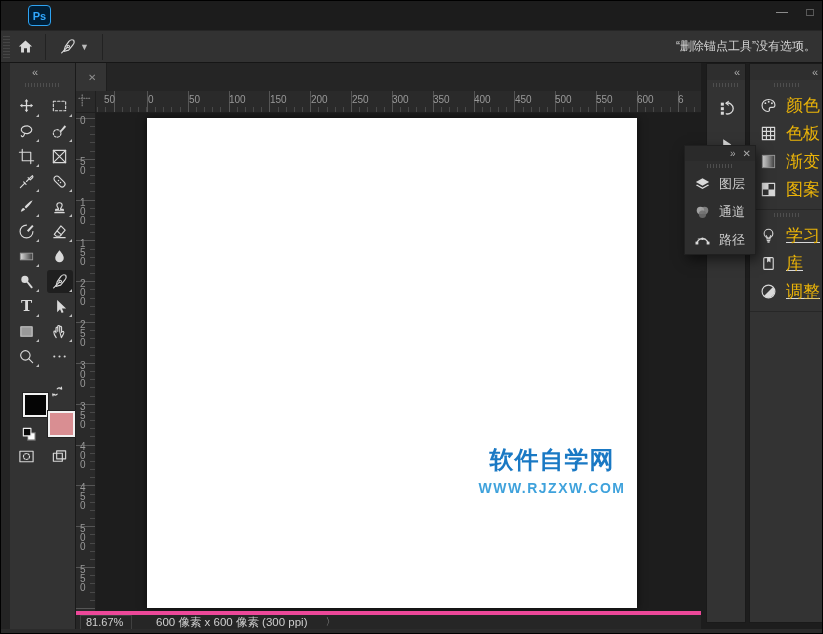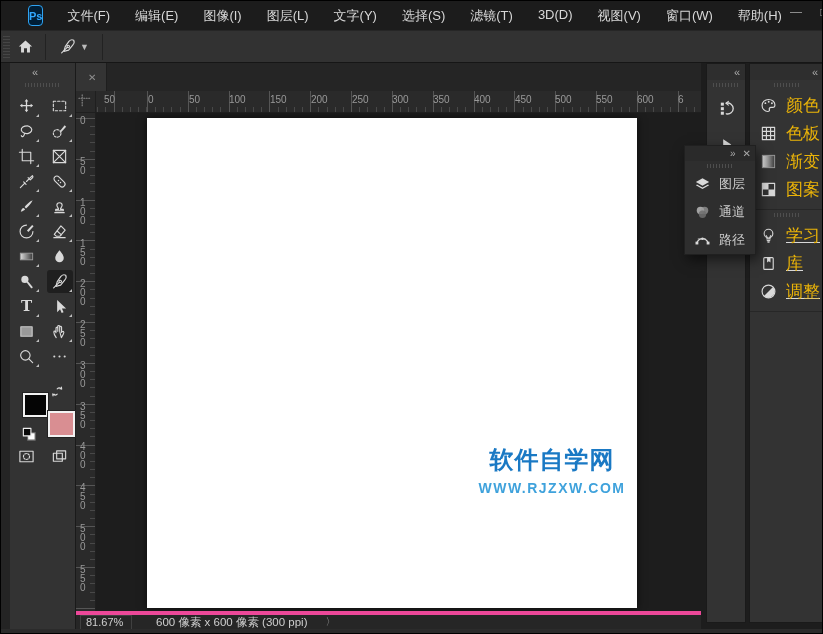--- a/index.html
+++ b/index.html
@@ -131,34 +131,20 @@
   .bottom-strip { position:absolute; left:0; top:628px; width:823px; height:6px; background:#2b2b2b; }
   svg { display:block; }
 </style>
 </head>
 <body>
 
 <div class="window">
 
   <div class="menubar">
     <div class="ps-logo">Ps</div>
-    <div class="menu-items">
-
-    <span class="menu-item">文件(F)</span>
-        <span class="menu-item">编辑(E)</span>
-        <span class="menu-item">图像(I)</span>
-        <span class="menu-item">图层(L)</span>
-        <span class="menu-item">文字(Y)</span>
-        <span class="menu-item">选择(S)</span>
-        <span class="menu-item">滤镜(T)</span>
-        <span class="menu-item">3D(D)</span>
-        <span class="menu-item">视图(V)</span>
-        <span class="menu-item">窗口(W)</span>
-        <span class="menu-item">帮助(H)</span>
-      </div>
     <div class="win-controls">
       <span class="win-btn">—</span>
       <span class="win-btn">□</span>
 
     </div>
   </div>
 
   <div class="optionsbar">
     <div class="obar-grip"></div>
     <div class="obar-btn">
@@ -173,20 +159,21 @@
       <span>
           <svg viewBox="0 0 18 18" width="17" height="17" fill="none" stroke="#d9d9d9" stroke-width="1.2" stroke-linecap="round" stroke-linejoin="round">
             <path d="M10.5 3.5 C12 2 14.2 1.6 15.6 2.4 C16.3 3.8 15.9 6 14.5 7.5 L10.2 12.8 L5.2 14.2 L6.6 9.2 Z"></path>
             <circle cx="9.8" cy="9" r="1.3"></circle>
             <path d="M2.8 15.8 L8.7 10"></path>
           </svg>
         </span>
       <span class="chev-down">▼</span>
     </div>
     <div class="obar-sep"></div>
+    <span class="obar-msg">“删除锚点工具”没有选项。</span>
   </div>
 
   <div class="left-edge"></div>
   <div class="toolbar">
     <div class="tb-header">
       <span>«</span>
     </div>
     <div class="tb-grip"></div>
     <div class="tools">
 

